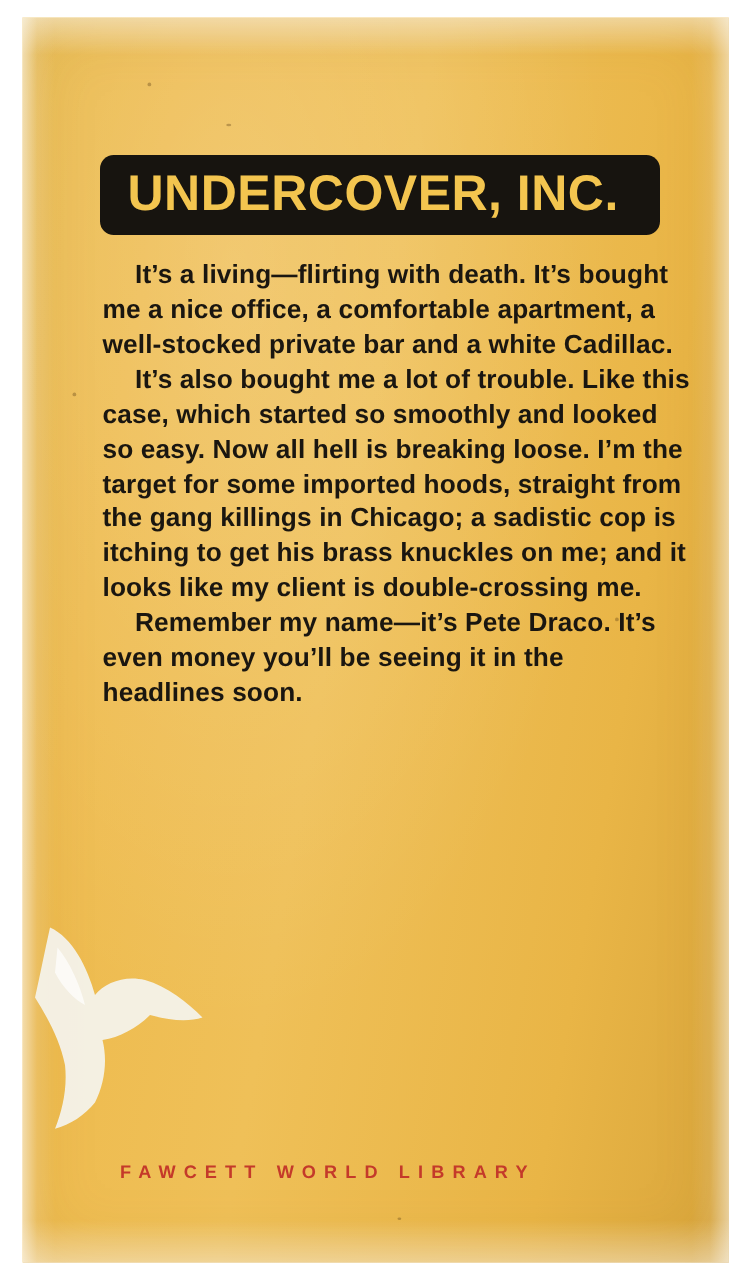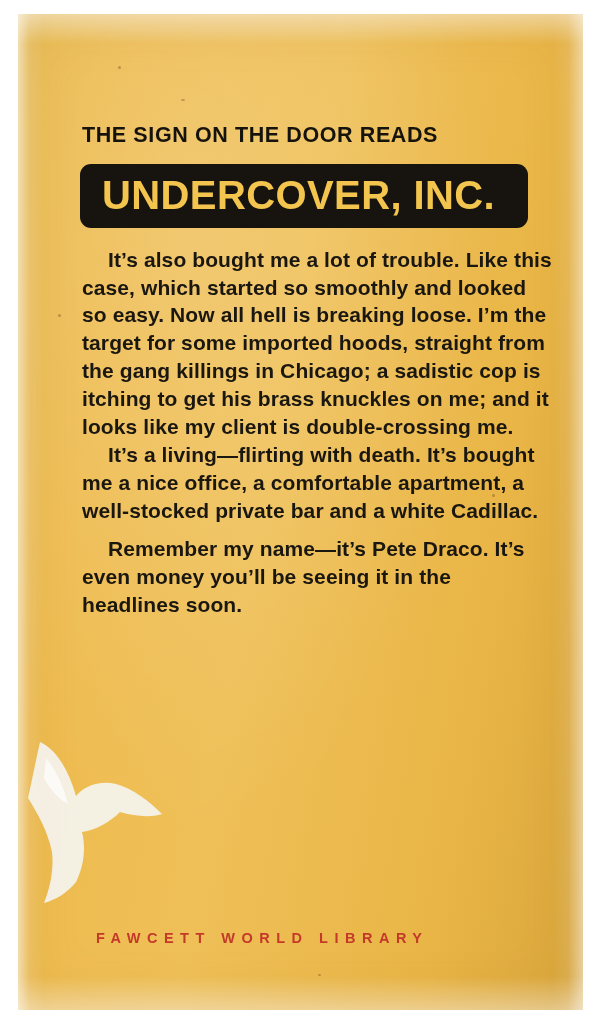--- a/index.html
+++ b/index.html
@@ -112,21 +112,20 @@
   .body-copy p {
     font-size: 21px;
     font-weight: bold;
     color: #1a1610;
     line-height: 1.33;
     margin: 0;
     text-indent: 26px;
     letter-spacing: 0.1px;
   }
   .body-copy p.gap {
-    margin-top: 10px;
   }
 
   
   .scuff {
     position: absolute;
     left: 6px;
     bottom: 105px;
     width: 150px;
     height: 165px;
     pointer-events: none;
@@ -155,30 +154,29 @@
     <div class="edge-bottom"></div>
 
     <div class="speck" style="left:100px; top:52px; width:3px; height:3px;"></div>
     <div class="speck" style="left:163px; top:85px; width:4px; height:2px;"></div>
     <div class="speck" style="left:40px; top:300px; width:3px; height:3px;"></div>
     <div class="speck" style="left:474px; top:480px; width:3px; height:3px;"></div>
     <div class="speck" style="left:300px; top:960px; width:3px; height:2px;"></div>
 
     <div class="content">
 
-      <p class="kicker">THE SIGN ON THE DOOR READS</p>
 
       <div class="title-bar">
         <p class="title">UNDERCOVER, INC.</p>
       </div>
 
 
       <div class="body-copy">
+        <p>It’s a living—flirting with death. It’s bought me a nice office, a comfortable apartment, a well-stocked private bar and a white Cadillac.</p>
         <p>It’s also bought me a lot of trouble. Like this case, which started so smoothly and looked so easy. Now all hell is breaking loose. I’m the target for some imported hoods, straight from the gang killings in Chicago; a sadistic cop is itching to get his brass knuckles on me; and it looks like my client is double-crossing me.</p>
-        <p>It’s a living—flirting with death. It’s bought me a nice office, a comfortable apartment, a well-stocked private bar and a white Cadillac.</p>
         <p class="gap">Remember my name—it’s Pete Draco. It’s even money you’ll be seeing it in the headlines soon.</p>
       </div>
 
     </div>
 
     <svg class="scuff" viewBox="0 0 150 165" xmlns="http://www.w3.org/2000/svg">
       <path d="M16 2 C 34 10, 46 34, 52 56 C 60 46, 76 40, 92 44 C 110 49, 126 62, 138 74 C 126 78, 110 76, 96 72 C 86 82, 72 90, 58 92 C 62 108, 60 126, 52 142 C 44 152, 32 160, 20 163 C 26 148, 30 130, 28 112 C 24 92, 14 74, 4 58 C 8 40, 12 20, 16 2 Z" fill="#f4f1e8" opacity="0.96"></path>
       <path d="M22 18 C 32 30, 40 48, 44 64 C 36 60, 26 50, 20 38 Z" fill="#ffffff" opacity="0.7"></path>
     </svg>
 

